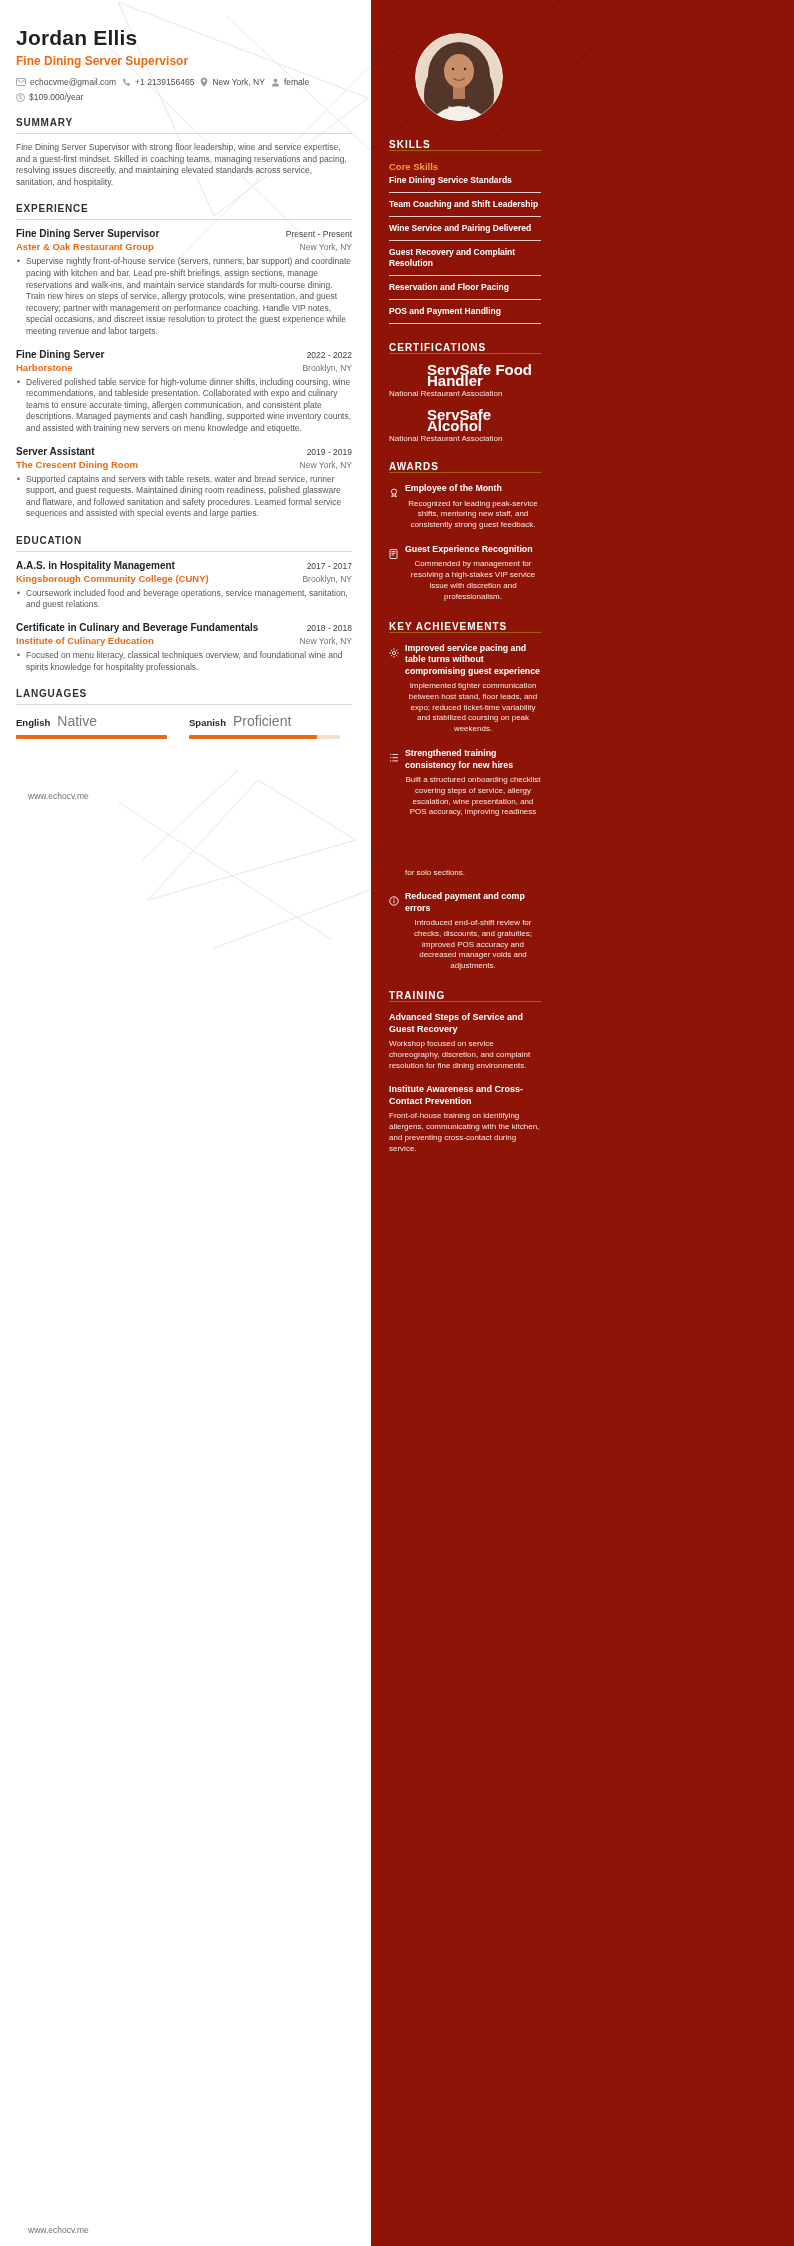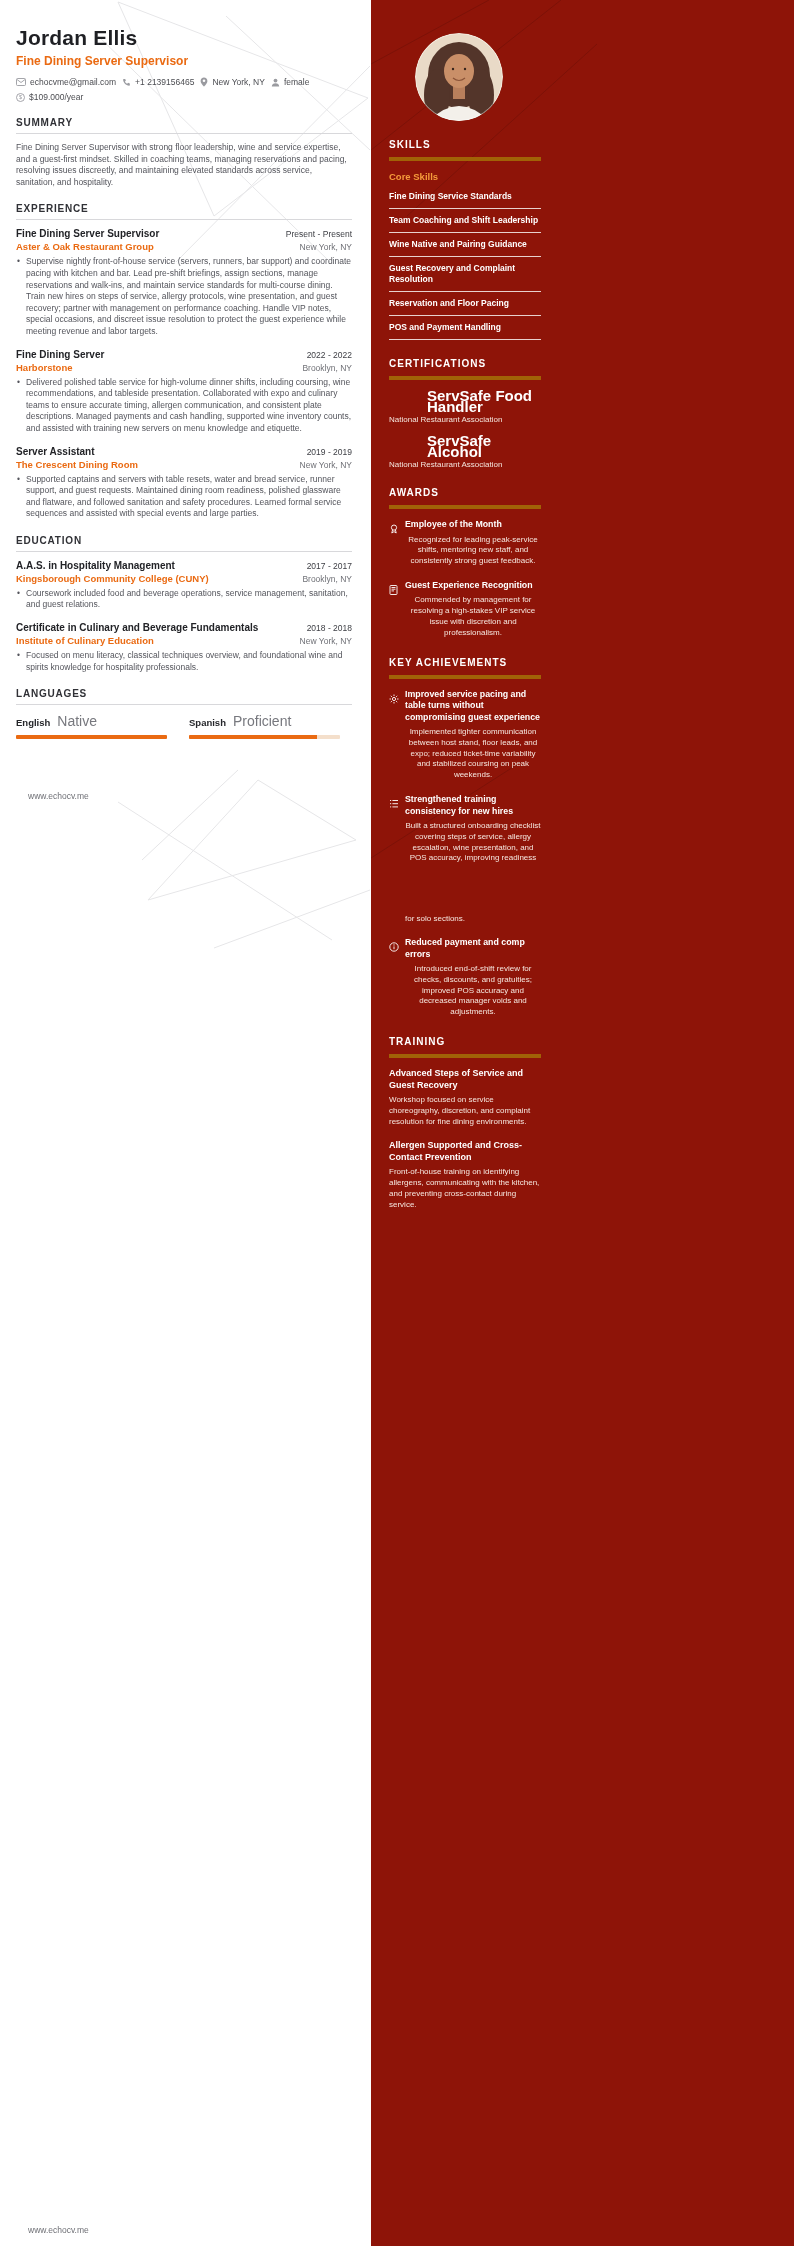--- a/index.html
+++ b/index.html
@@ -48,22 +48,22 @@
   .footer { position:absolute; left:28px; font-size:8.5px; color:#6F7076; z-index:3; }
   .footer-1 { top:791px; }
   .footer-2 { top:2225px; }
 
   
   .sidebar { position:absolute; left:371px; top:0; width:423px; height:2246px; background:#8E1408; color:#fff; z-index:2; }
   .sidebar-inner { position:relative; z-index:2; padding:33px 0 0 18px; width:170px; }
   .avatar { width:88px; height:88px; margin-left:26px; border-radius:50%; overflow:hidden; }
   .s-sec { margin-top:18px; width:152px; }
   .s-head { font-size:10px; font-weight:700; letter-spacing:1px; color:#FFFFFF;
-            border-bottom:4px solid #a16207; padding-bottom:7px; margin-bottom:10px; }
-  .skill-group { font-size:9.5px; font-weight:600; color:#F59B3B; margin-bottom:6px; }
+            border-bottom:1px solid #a16207; padding-bottom:0; margin-bottom:10px; }
+  .skill-group { font-size:9.5px; font-weight:600; color:#F59B3B; }
   .skill { font-size:8.5px; font-weight:700; line-height:11px; padding:3px 0 6px;
            border-bottom:1px solid rgba(255,255,255,.8); margin-bottom:3px; }
   .cert { margin-bottom:11px; }
   .cert-name { font-size:15px; font-weight:700; line-height:11px;margin-left:38px; }
   .cert-issuer { font-size:8px; color:#F4E4DC; margin-top:3px; }
   .s-item { position:relative; padding-left:16px; margin-bottom:13px; }
   .s-item .ico { position:absolute; left:0; top:1px; }
   .s-item-title { font-size:8.8px; font-weight:700; line-height:11.5px; }
   .s-item-desc { font-size:8px; line-height:10.8px; color:#F6E7DF; margin-top:4px;text-align:center; }
   .overflow-line { font-size:8px; line-height:10.8px; color:#F6E7DF; margin:50px 0 12px 0; padding-left:16px; }
@@ -120,21 +120,21 @@
           </g>
           <circle cx="44" cy="44" r="43.4" fill="none" stroke="rgba(255,255,255,0.45)" stroke-width="1"></circle>
         </svg>
       </div>
 
       <section class="s-sec">
         <div class="s-head">SKILLS</div>
         <div class="skill-group">Core Skills</div>
         <div class="skill">Fine Dining Service Standards</div>
         <div class="skill">Team Coaching and Shift Leadership</div>
-        <div class="skill">Wine Native and Pairing Guidance</div>
+        <div class="skill">Wine Service and Pairing Delivered</div>
         <div class="skill">Guest Recovery and Complaint Resolution</div>
         <div class="skill">Reservation and Floor Pacing</div>
         <div class="skill">POS and Payment Handling</div>
       </section>
 
       <section class="s-sec">
         <div class="s-head">CERTIFICATIONS</div>
         <div class="cert">
           <div class="cert-name">ServSafe Food Handler</div>
           <div class="cert-issuer">National Restaurant Association</div>
@@ -206,21 +206,21 @@
         </div>
       </section>
 
       <section class="s-sec">
         <div class="s-head">TRAINING</div>
         <div class="t-item">
           <div class="t-title">Advanced Steps of Service and Guest Recovery</div>
           <div class="t-desc">Workshop focused on service choreography, discretion, and complaint resolution for fine dining environments.</div>
         </div>
         <div class="t-item">
-          <div class="t-title">Allergen Supported and Cross-Contact Prevention</div>
+          <div class="t-title">Institute Awareness and Cross-Contact Prevention</div>
           <div class="t-desc">Front-of-house training on identifying allergens, communicating with the kitchen, and preventing cross-contact during service.</div>
         </div>
       </section>
 
     </div>
   </aside>
 
   <div class="main">
 
     <header>

